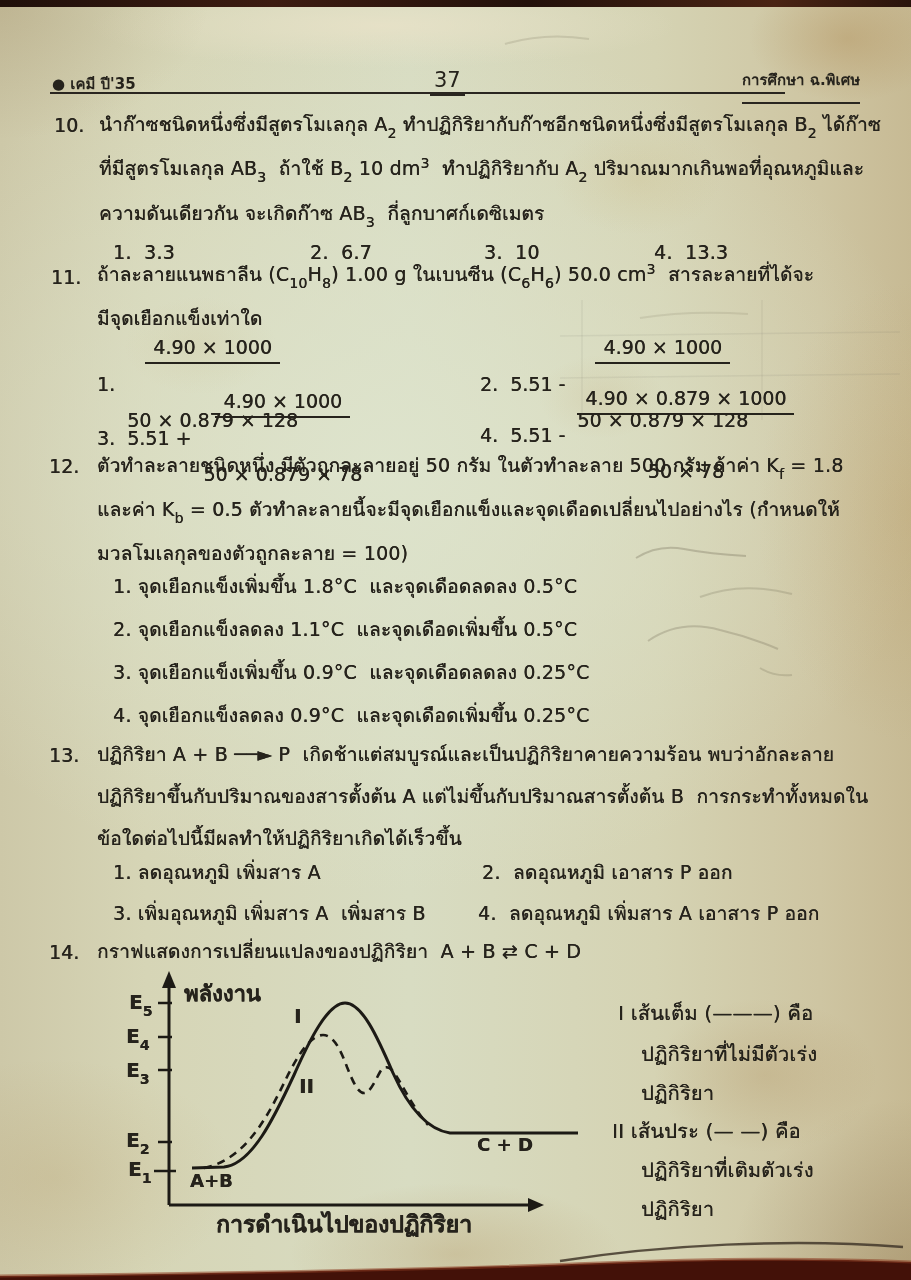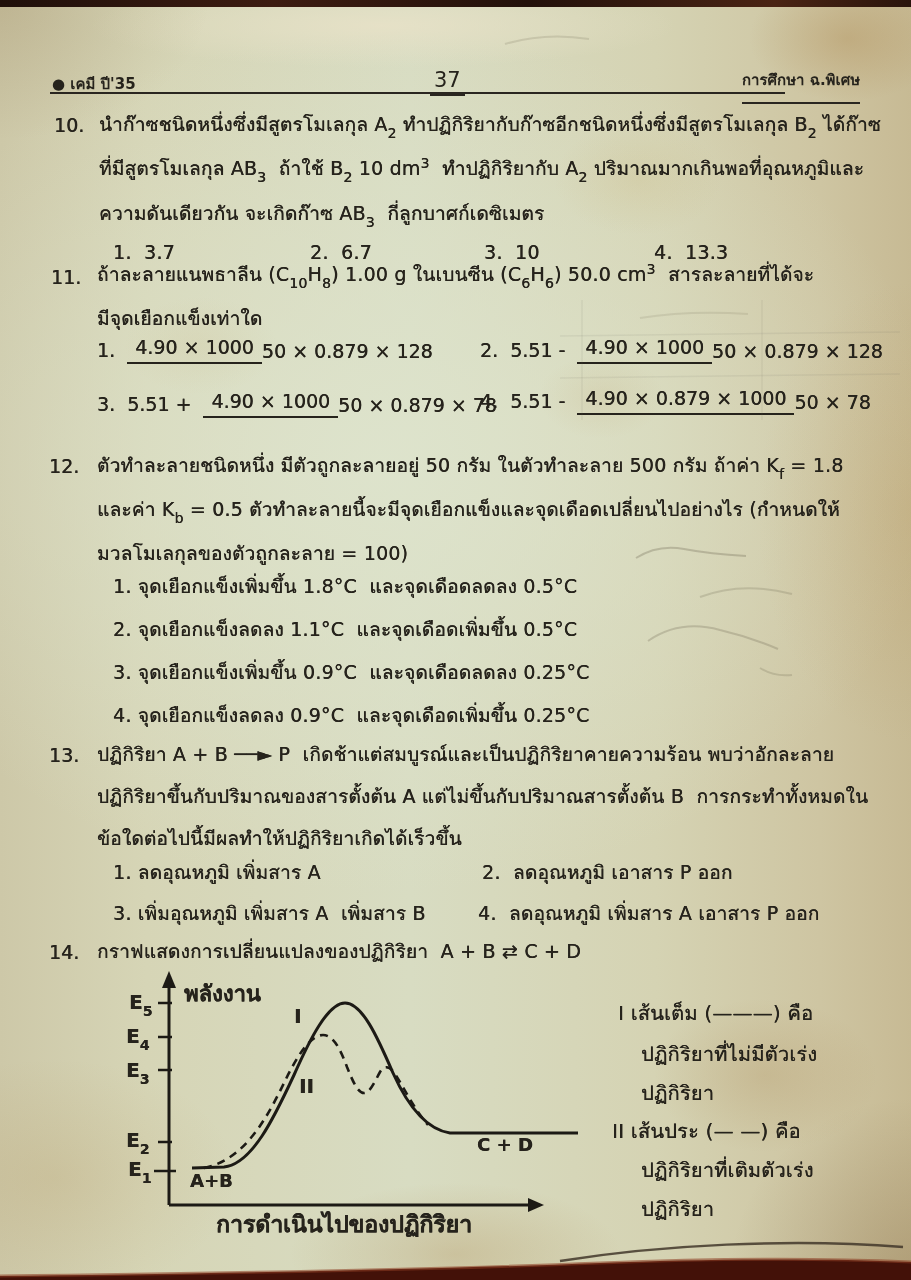--- a/index.html
+++ b/index.html
@@ -31,43 +31,43 @@
   sub{font-size:14px;vertical-align:-7px;line-height:0;}
   sup{font-size:14px;vertical-align:7px;line-height:0;}
   .hdr{position:absolute;z-index:2;font-size:15px;font-weight:bold;white-space:pre;}
   .hrule{position:absolute;left:50px;top:92px;width:735px;height:2px;background:#2a2620;z-index:2;}
   .pageno{position:absolute;left:430px;top:68px;z-index:2;font-size:21px;font-weight:normal;
           border-bottom:3px solid #2a2620;padding:0 4px 1px;}
   .uline{border-bottom:2px solid #2a2620;padding-bottom:10px;}
   .fchoice{position:absolute;z-index:2;display:flex;align-items:center;gap:12px;font-size:19px;
            white-space:pre;text-shadow:.35px 0 0 currentColor;}
   .fpre:empty{display:none;}
-  .frac{display:inline-flex;flex-direction:row;align-items:center;line-height:1.15;}
+  .frac{display:inline-flex;flex-direction:column;align-items:center;line-height:1.15;}
   .fnum{border-bottom:2px solid #26231c;padding:0 8px 3px;}
-  .fden{padding-top:2px;}
+  .fden{padding-top:10px;margin-top:36px;}
   .glabel{position:absolute;z-index:2;white-space:pre;font-weight:bold;text-shadow:.3px 0 0 currentColor;}
   .gsvg{position:absolute;left:92px;top:968px;z-index:2;}
   .overlay{position:absolute;left:0;top:0;z-index:4;pointer-events:none;}
 </style>
 </head>
 <body>
 
 <div class="page">
   <div class="stains"></div>
 
   <div class="hdr" style="left:52px;top:72px">● เคมี ปี'35</div>
   <div class="pageno">37</div>
   <div class="hdr uline" style="left:742px;top:68px">การศึกษา ฉ.พิเศษ</div>
   <div class="hrule"></div>
 
   <div class="qnum" style="left:54px;top:114px">10.</div>
   <div class="txt" style="left:99px;top:112px">นำก๊าซชนิดหนึ่งซึ่งมีสูตรโมเลกุล A<sub>2</sub> ทำปฏิกิริยากับก๊าซอีกชนิดหนึ่งซึ่งมีสูตรโมเลกุล B<sub>2</sub> ได้ก๊าซ</div>
   <div class="txt" style="left:99px;top:156px">ที่มีสูตรโมเลกุล AB<sub>3</sub>  ถ้าใช้ B<sub>2</sub> 10 dm<sup>3</sup>  ทำปฏิกิริยากับ A<sub>2</sub> ปริมาณมากเกินพอที่อุณหภูมิและ</div>
   <div class="txt" style="left:99px;top:201px">ความดันเดียวกัน จะเกิดก๊าซ AB<sub>3</sub>  กี่ลูกบาศก์เดซิเมตร</div>
-  <div class="txt" style="left:113px;top:240px">1.  3.7</div>
+  <div class="txt" style="left:113px;top:240px">1.  3.3</div>
   <div class="txt" style="left:310px;top:240px">2.  6.7</div>
   <div class="txt" style="left:484px;top:240px">3.  10</div>
   <div class="txt" style="left:654px;top:240px">4.  13.3</div>
 
   <div class="qnum" style="left:51px;top:266px">11.</div>
   <div class="txt" style="left:97px;top:262px">ถ้าละลายแนพธาลีน (C<sub>10</sub>H<sub>8</sub>) 1.00 g ในเบนซีน (C<sub>6</sub>H<sub>6</sub>) 50.0 cm<sup>3</sup>  สารละลายที่ได้จะ</div>
   <div class="txt" style="left:97px;top:306px">มีจุดเยือกแข็งเท่าใด</div>
 
   <div class="fchoice" style="left:97px;top:337px">
     <span class="flabel">1.</span>

